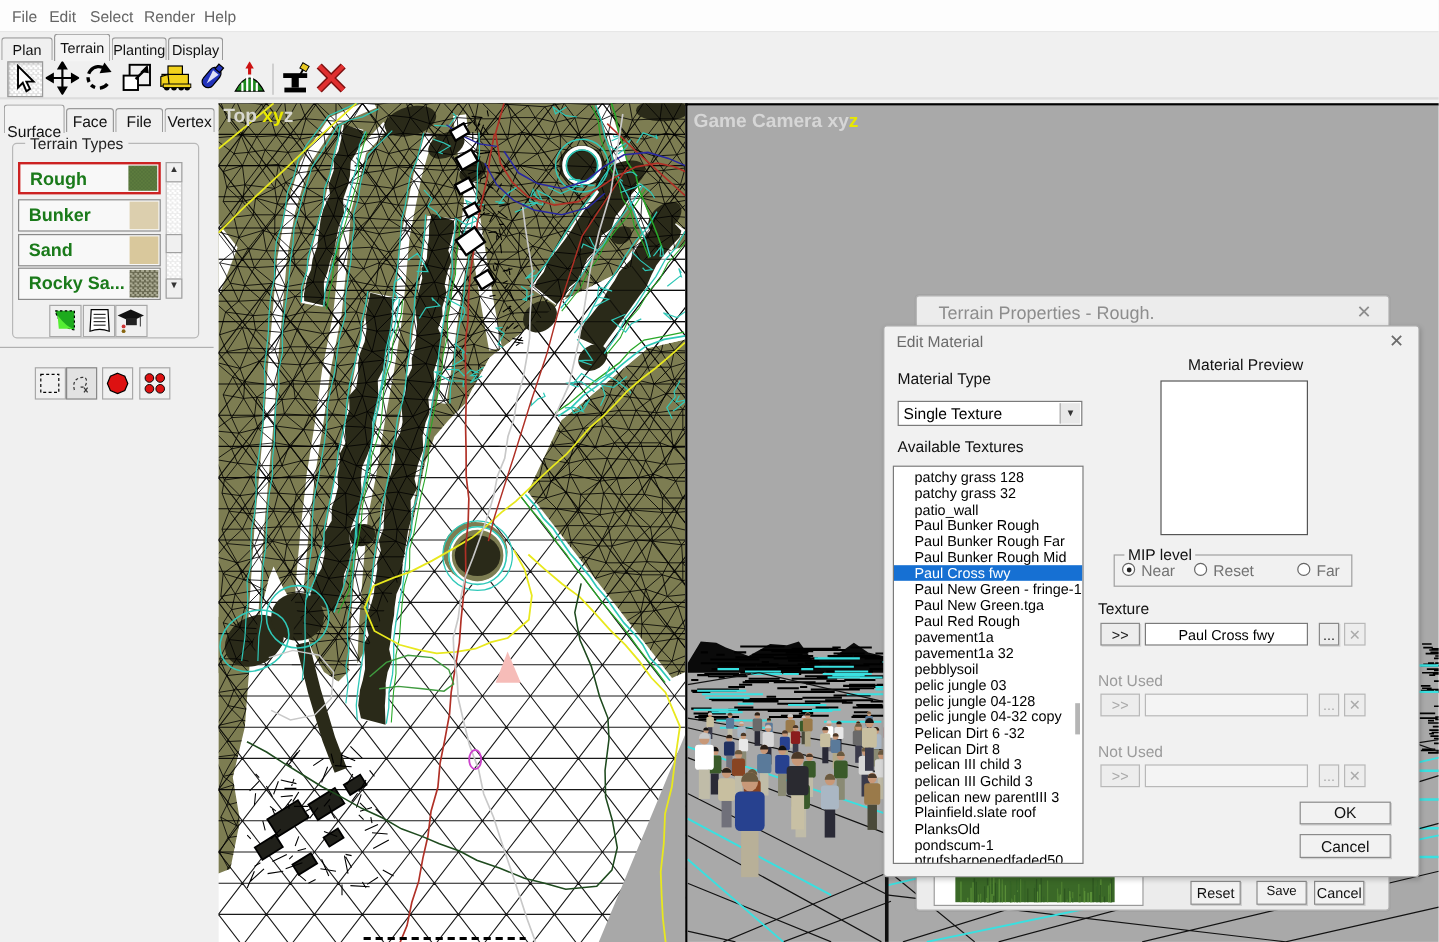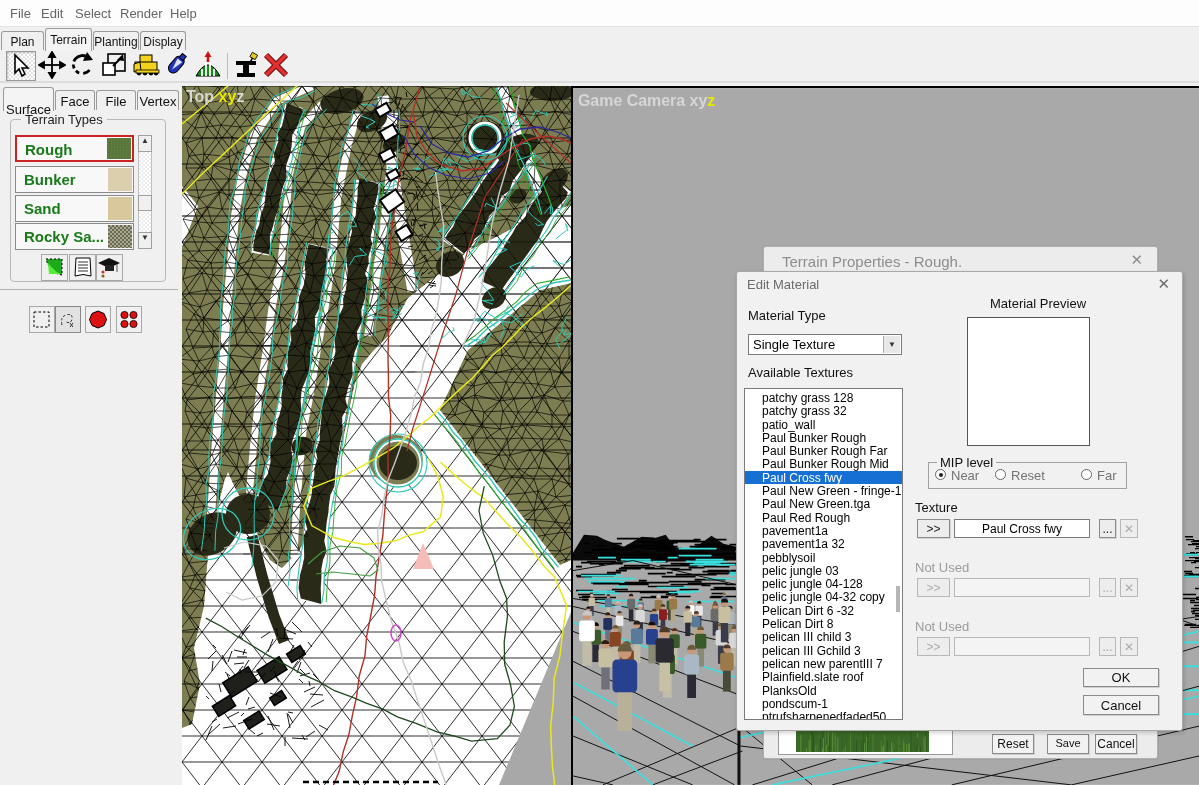--- a/index.html
+++ b/index.html
@@ -690,21 +690,21 @@
       <div class="li">pavement1a</div>
       <div class="li">pavement1a 32</div>
       <div class="li">pebblysoil</div>
       <div class="li">pelic jungle 03</div>
       <div class="li">pelic jungle 04-128</div>
       <div class="li">pelic jungle 04-32 copy</div>
       <div class="li">Pelican Dirt 6 -32</div>
       <div class="li">Pelican Dirt 8</div>
       <div class="li">pelican III child 3</div>
       <div class="li">pelican III Gchild 3</div>
-      <div class="li">pelican new parentIII 7</div>
+      <div class="li">pelican new parentIII 3</div>
       <div class="li">Plainfield.slate roof</div>
       <div class="li">PlanksOld</div>
       <div class="li">pondscum-1</div>
       <div class="li">ptrufsharpenedfaded50</div>
       <div style="position:absolute;right:2px;top:197px;width:4px;height:26px;background:#b5b5b5;"></div>
     </div>
  <div class="flabel" style="left:253px;top:24px;">Material Preview</div>
  <div id="prevbox"></div>
  <div id="mipbox"></div>
  <div class="flabel" style="left:200px;top:183px;background:#f1f1f1;padding:0 3px;">MIP level</div>

